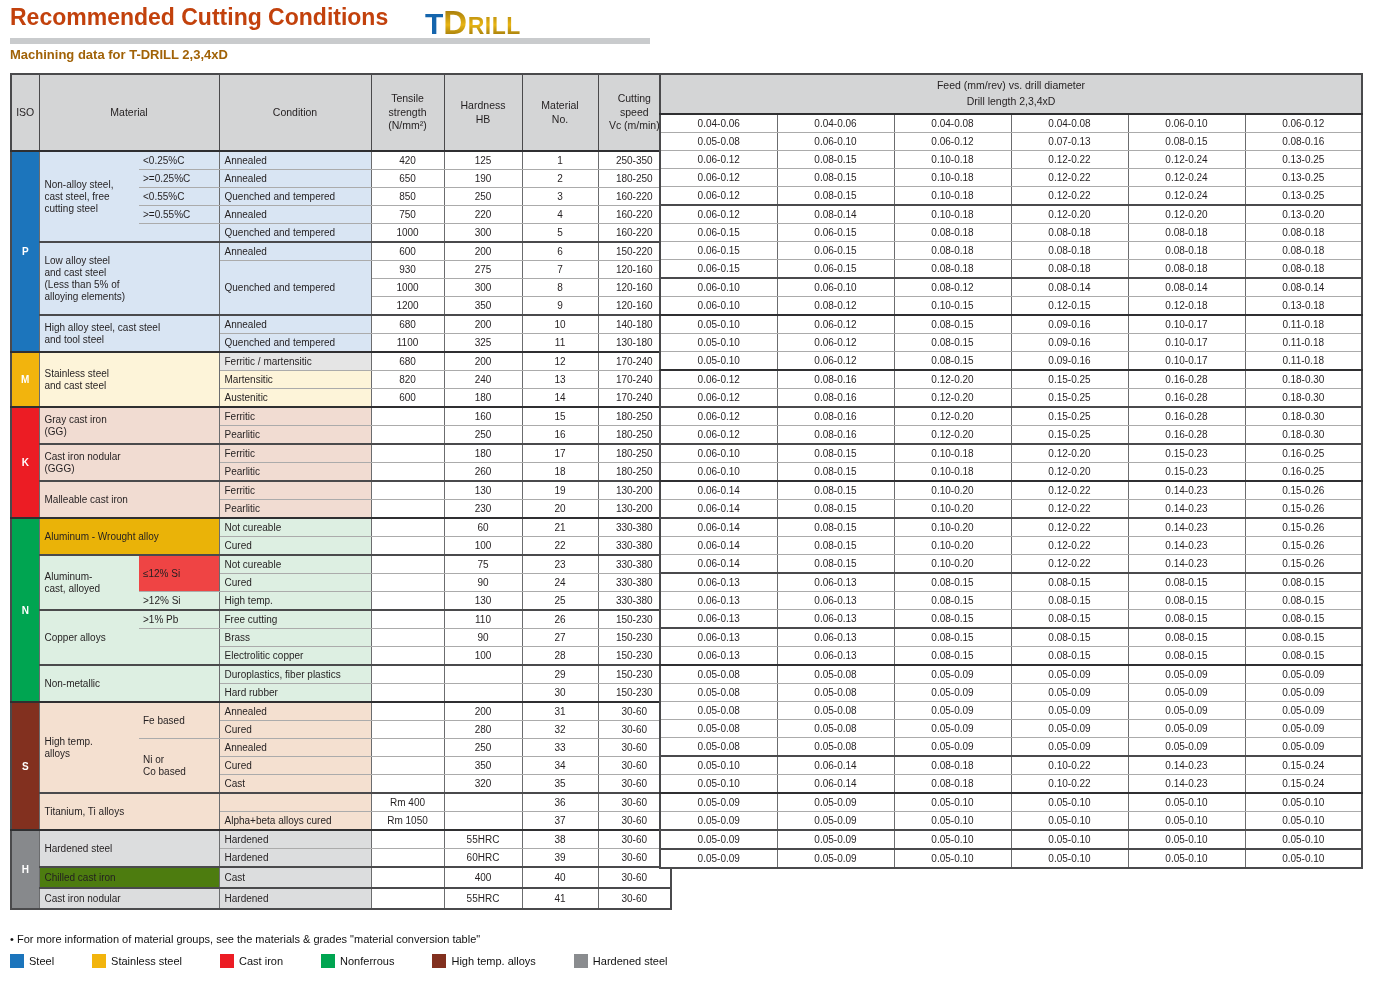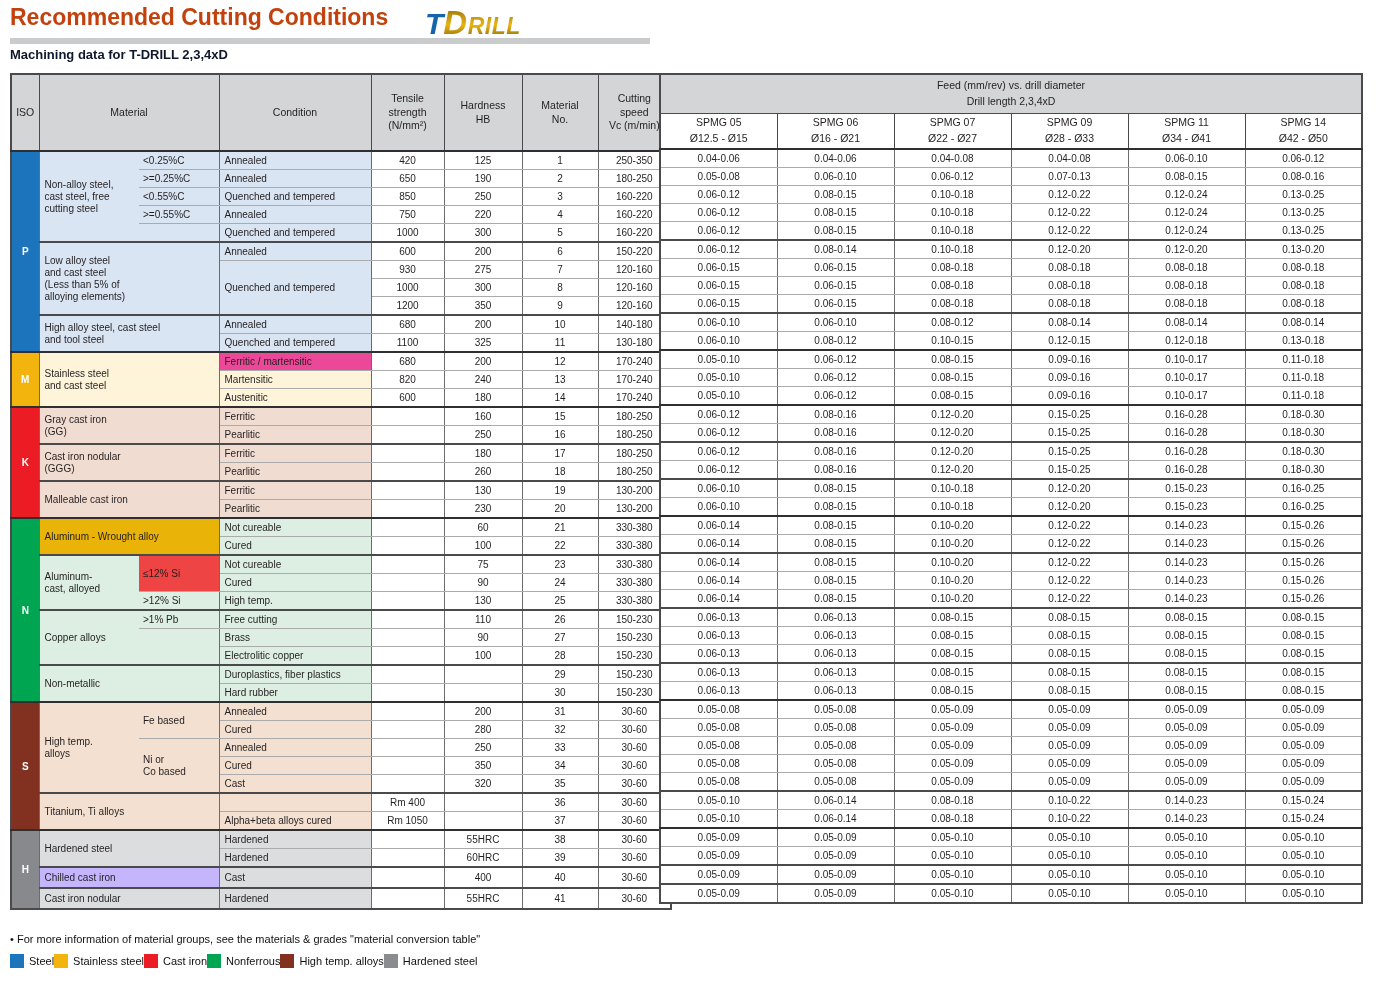--- a/index.html
+++ b/index.html
@@ -1,27 +1,27 @@
 <!DOCTYPE html>
 <html><head>
 <meta charset="utf-8">
 <style>
   html,body{margin:0;padding:0;background:#fff;}
   .page{position:relative;width:1400px;height:1000px;background:#fff;overflow:hidden;
         font-family:"Liberation Sans",sans-serif;color:#231f20;}
 
   
   .page-title{position:absolute;left:10px;top:4px;font-size:23px;font-weight:bold;color:#c2410c;margin:0;letter-spacing:0;}
-  .logo{position:absolute;left:425px;top:4px;font-style:italic;font-weight:bold;white-space:nowrap;}
+  .logo{position:absolute;left:425px;top:4px;font-weight:bold;white-space:nowrap;}
   .logo-t{color:#1565ad;font-size:30px;}
   .logo-rest{display:inline-block;color:#b8860b;font-size:23px;letter-spacing:.5px;
              background:linear-gradient(#8a6508,#e8b514 55%,#7a5a06);-webkit-background-clip:text;background-clip:text;-webkit-text-fill-color:transparent;color:#a97f0a;}
   .logo-rest::first-letter{font-size:33px;}
   .title-rule{position:absolute;left:10px;top:38px;width:640px;height:6px;background:#c9cbcd;}
-  .subtitle{position:absolute;left:10px;top:47px;font-size:13px;font-weight:bold;color:#0f172a;}
+  .subtitle{position:absolute;left:10px;top:47px;font-size:13px;font-weight:bold;color:#a16207;}
 
   
   table{border-collapse:collapse;table-layout:fixed;}
   td{overflow:hidden;padding:0;vertical-align:middle;}
   .tbl-wrap{position:absolute;top:73px;}
   #left-wrap{left:10px;}
   #right-wrap{left:659px;}
   #left-table{width:660px;border:2px solid #4a4a4c;}
   #right-table{width:702px;border:2px solid #4a4a4c;}
 
@@ -39,21 +39,21 @@
   .iso-cell{color:#fff;font-weight:bold;text-align:center;font-size:11px;}
   .mat-cell{text-align:left;padding:1px 2px 1px 5px;white-space:pre-line;line-height:1.2;}
   .mat-cell.with-sub{border-right:none;}
   .sub-cell{text-align:left;padding-left:4px;white-space:pre-line;line-height:1.2;}
   .cond-cell{text-align:left;padding-left:5px;}
   .num-cell,.feed-cell{background:#fff;text-align:center;}
   .hatch{background-image:repeating-linear-gradient(45deg,rgba(255,255,255,.4) 0 1.5px,rgba(0,0,0,.12) 1.5px 3px);}
 
   
   .footnote{position:absolute;left:10px;top:933px;font-size:11px;color:#111;}
-  .legend{position:absolute;left:10px;top:954px;display:flex;align-items:flex-start;}
+  .legend{position:absolute;left:10px;top:954px;display:flex;gap:38px;align-items:flex-start;}
   .legend-item{display:inline-flex;align-items:center;gap:5px;font-size:11px;color:#111;}
   .swatch{width:14px;height:14px;display:inline-block;}
 </style>
 </head>
 <body>
 
 <div class="page">
 
   <h1 class="page-title">Recommended Cutting Conditions</h1>
 
@@ -179,21 +179,21 @@
             <td class="cond-cell" style="background: rgb(217, 229, 243);">Quenched and tempered</td>
             <td class="num-cell">1100</td>
             <td class="num-cell">325</td>
             <td class="num-cell">11</td>
             <td class="num-cell">130-180</td>
           </tr>
           <tr class="data-row grp-start sec-start">
             <td class="iso-cell" rowspan="3" style="background: rgb(242, 180, 13);">M</td>
             <td class="mat-cell" rowspan="3" colspan="2" style="background: rgb(253, 244, 217);">Stainless steel
 and cast steel</td>
-            <td class="cond-cell" style="background: #ec4899;">Ferritic / martensitic</td>
+            <td class="cond-cell" style="background: #e5e5e5;">Ferritic / martensitic</td>
             <td class="num-cell">680</td>
             <td class="num-cell">200</td>
             <td class="num-cell">12</td>
             <td class="num-cell">170-240</td>
           </tr>
           <tr class="data-row">
             <td class="cond-cell" style="background: rgb(253, 244, 217);">Martensitic</td>
             <td class="num-cell">820</td>
             <td class="num-cell">240</td>
             <td class="num-cell">13</td>
@@ -400,21 +400,21 @@
             <td class="num-cell">30-60</td>
           </tr>
           <tr class="data-row">
             <td class="cond-cell" style="background: rgb(220, 221, 222);">Hardened</td>
             <td class="num-cell"></td>
             <td class="num-cell">60HRC</td>
             <td class="num-cell">39</td>
             <td class="num-cell">30-60</td>
           </tr>
           <tr class="data-row grp-start">
-            <td class="mat-cell" rowspan="1" colspan="2" style="background: #c4b5fd;">Chilled cast iron</td>
+            <td class="mat-cell" rowspan="1" colspan="2" style="background: #4d7c0f;">Chilled cast iron</td>
             <td class="cond-cell" style="background: rgb(220, 221, 222);">Cast</td>
             <td class="num-cell"></td>
             <td class="num-cell">400</td>
             <td class="num-cell">40</td>
             <td class="num-cell">30-60</td>
           </tr>
           <tr class="data-row grp-start">
             <td class="mat-cell" rowspan="1" colspan="2" style="background: rgb(220, 221, 222);">Cast iron nodular</td>
             <td class="cond-cell" style="background: rgb(220, 221, 222);">Hardened</td>
             <td class="num-cell"></td>
@@ -436,34 +436,20 @@
           <col style="width:117px">
           <col style="width:117px">
       </colgroup>
       <thead>
         <tr>
           <td class="feed-title" colspan="6">
             <div>Feed (mm/rev) vs. drill diameter</div>
             <div>Drill length 2,3,4xD</div>
           </td>
         </tr>
-        <tr id="spmg-row">
-            <td class="spmg-cell">SPMG 05
-Ø12.5 - Ø15</td>
-            <td class="spmg-cell">SPMG 06
-Ø16 - Ø21</td>
-            <td class="spmg-cell">SPMG 07
-Ø22 - Ø27</td>
-            <td class="spmg-cell">SPMG 09
-Ø28 - Ø33</td>
-            <td class="spmg-cell">SPMG 11
-Ø34 - Ø41</td>
-            <td class="spmg-cell">SPMG 14
-Ø42 - Ø50</td>
-          </tr>
       </thead>
       <tbody id="right-tbody">
           <tr class="data-row grp-start sec-start">
             <td class="feed-cell">0.04-0.06</td>
             <td class="feed-cell">0.04-0.06</td>
             <td class="feed-cell">0.04-0.08</td>
             <td class="feed-cell">0.04-0.08</td>
             <td class="feed-cell">0.06-0.10</td>
             <td class="feed-cell">0.06-0.12</td>
           </tr>

